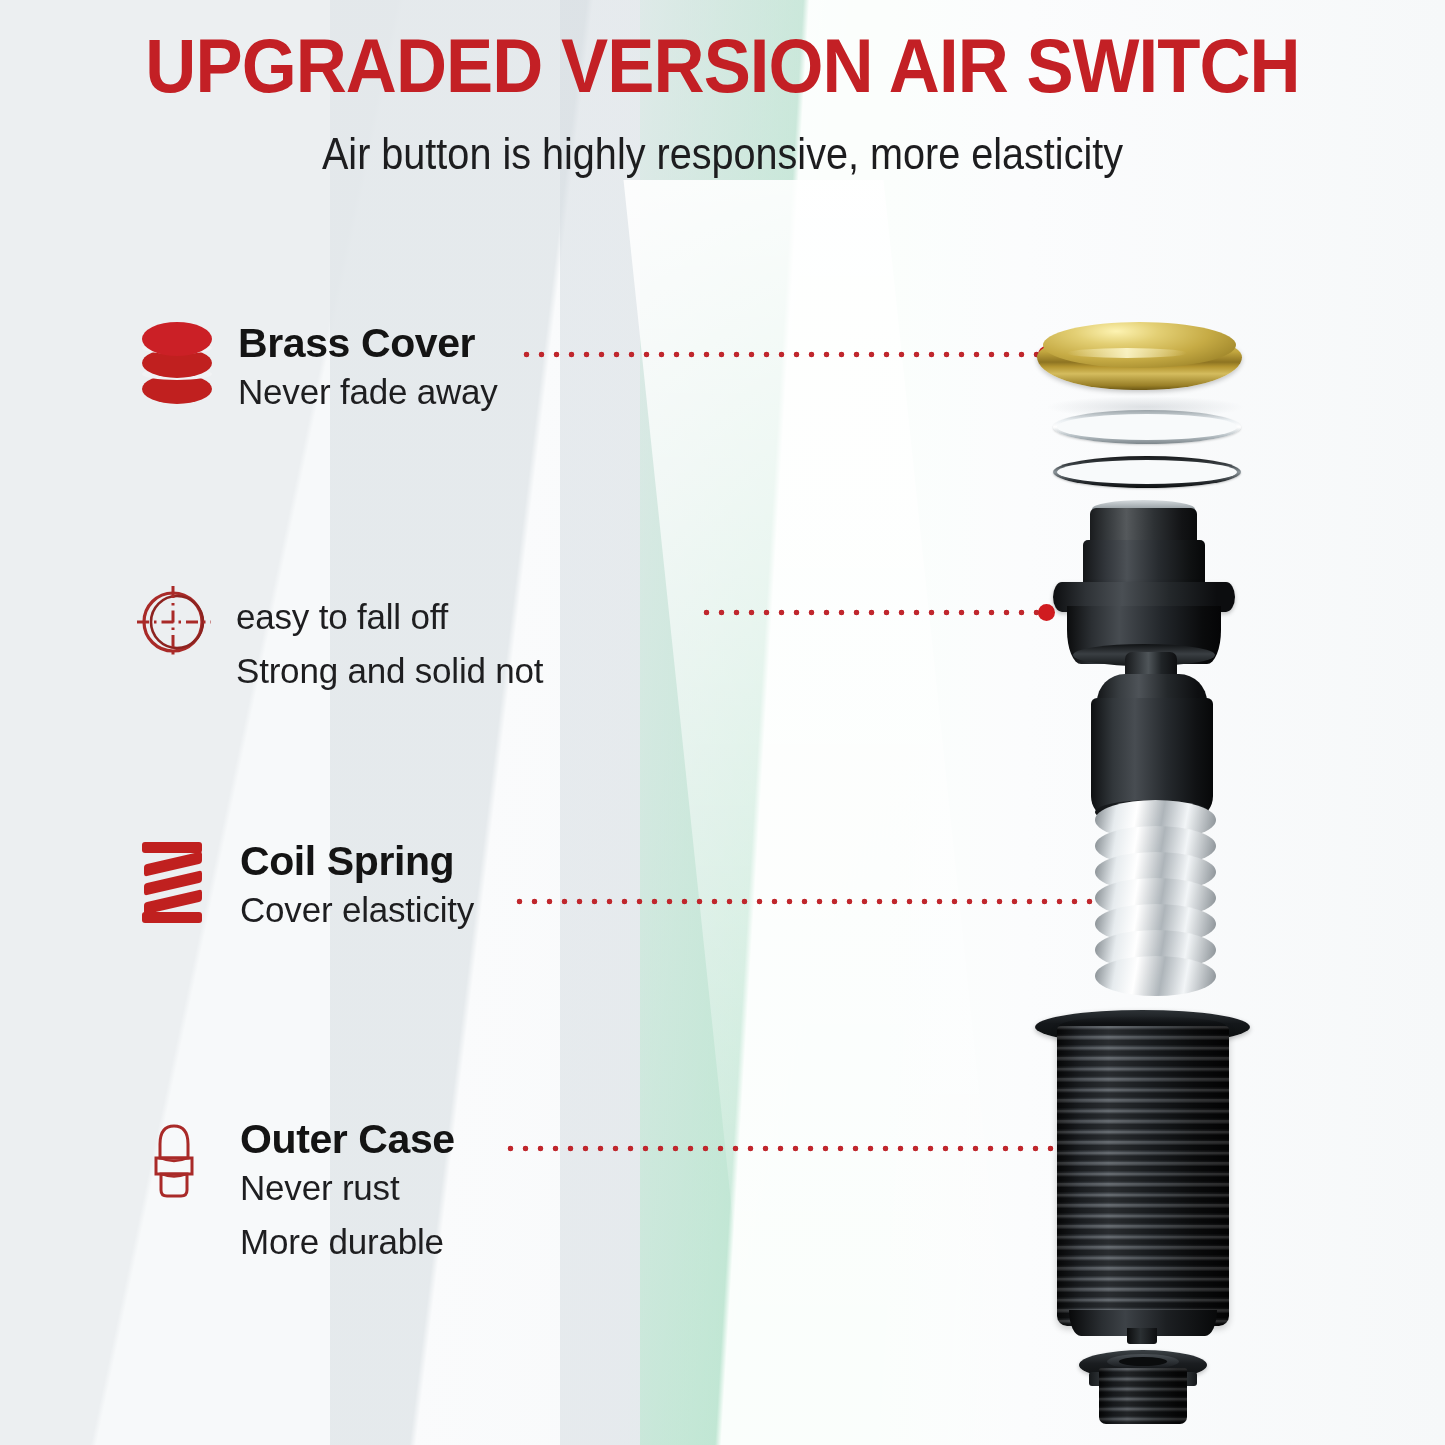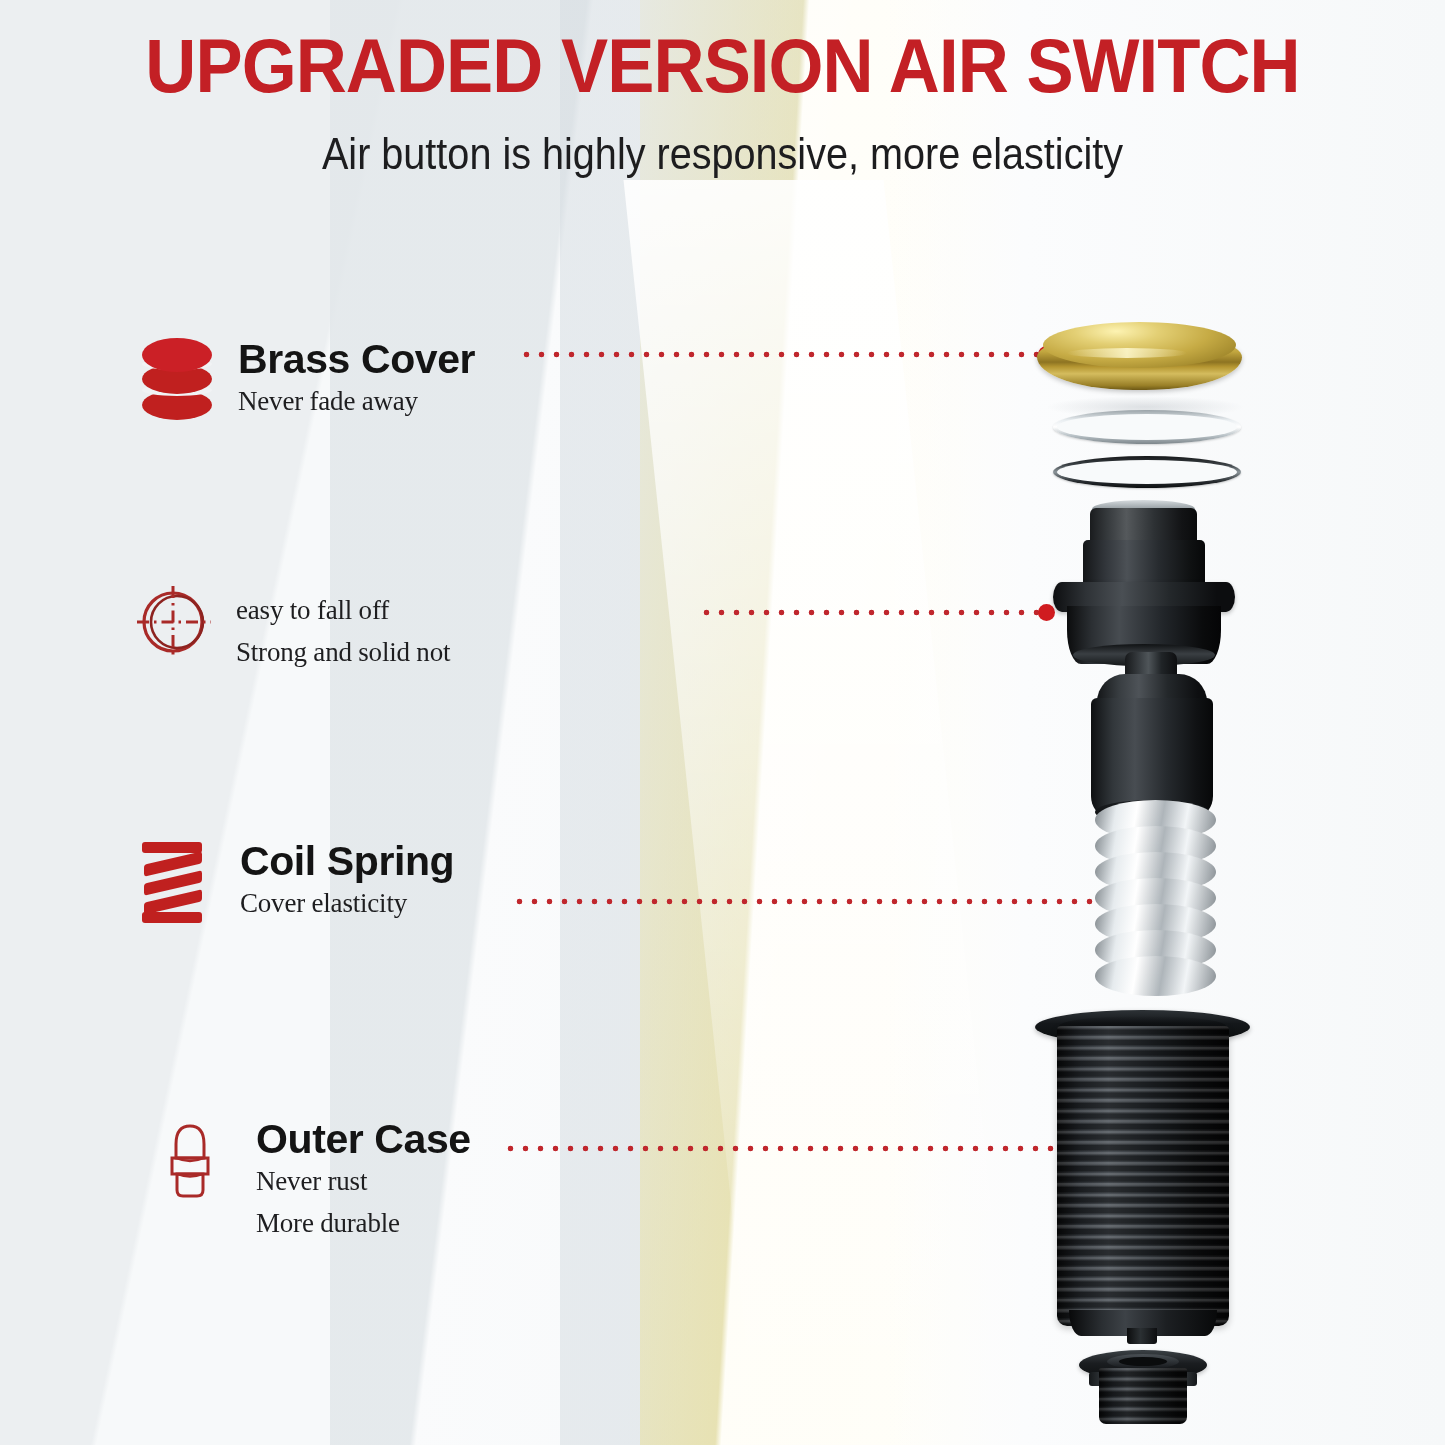--- a/index.html
+++ b/index.html
@@ -3,21 +3,21 @@
 <meta charset="utf-8">
 <style>
   html,body{margin:0;padding:0;}
   body{
     width:1445px;height:1445px;overflow:hidden;
     font-family:"Liberation Sans","DejaVu Sans",sans-serif;
     background:#f3f5f6;
   }
   #page{
     position:relative;width:1445px;height:1445px;
-    background:#fde047;
+    background:#86efac;
     overflow:hidden;
   }
   
   .bg-layer{position:absolute;inset:0;pointer-events:none;}
   .wedge{position:absolute;pointer-events:none;}
   .wedge-a{
     top:0;left:0;width:640px;height:1445px;
     background:linear-gradient(102deg,#eceff1 0%,#eceff1 42%,#f7f9fa 42.6%,#f7f9fa 100%);
   }
   .wedge-b{
@@ -67,22 +67,22 @@
 
   
   .feature{position:absolute;display:flex;align-items:flex-start;}
   .f-icon{width:78px;height:84px;flex:0 0 78px;margin-right:22px;position:relative;}
   .f-text{position:relative;}
   .f-title{
     font-size:41px;font-weight:bold;color:#141414;
     line-height:1.05;white-space:nowrap;letter-spacing:-.4px;
   }
   .f-sub{
-    font-size:27px;color:#1e1e20;font-weight:400;
-    line-height:1.55;white-space:nowrap;letter-spacing:-.2px;font-family:Liberation Serif, serif;
+    font-size:35px;color:#1e1e20;font-weight:400;
+    line-height:1.55;white-space:nowrap;letter-spacing:-.2px;
   }
   .f-sub:first-of-type{margin-top:10px;}
 
   
   .leader{
     position:absolute;height:9px;
     background-image:radial-gradient(circle,#c0272d 0 2.6px,rgba(0,0,0,0) 3.1px);
     background-size:15px 9px;background-repeat:repeat-x;background-position:0 center;
   }
   .leader-dot{
@@ -277,21 +277,21 @@
     <div class="wedge wedge-a"></div>
     <div class="wedge wedge-b"></div>
     <div class="wedge wedge-c"></div>
     <div class="wedge wedge-d"></div>
     <div class="beam"></div>
   </div>
 
   <div class="title">UPGRADED VERSION AIR SWITCH</div>
   <div class="subtitle">Air button is highly responsive, more elasticity</div>
 
-  <div class="feature" style="left:138px;top:322px;margin-top:16px;">
+  <div class="feature" style="left:138px;top:322px;">
     <div class="f-icon">
       <div class="disc disc3"></div>
       <div class="disc-cut" style="top:46px;"></div>
       <div class="disc disc2"></div>
       <div class="disc-cut" style="top:20px;"></div>
       <div class="disc disc1"></div>
     </div>
     <div class="f-text">
       <div class="f-title">Brass Cover</div>
       <div class="f-sub">Never fade away</div>
@@ -326,21 +326,21 @@
       <div class="spring-bar" style="left:2px;top:72px;width:60px;height:11px;"></div>
     </div>
     <div class="f-text">
       <div class="f-title">Coil Spring</div>
       <div class="f-sub">Cover elasticity</div>
     </div>
   </div>
   <div class="leader" style="left:512px;top:897px;width:595px;"></div>
   <div class="leader-dot" style="left:1102px;top:893px;"></div>
 
-  <div class="feature" style="left:156px;top:1118px;">
+  <div class="feature" style="left:140px;top:1118px;">
     <div class="f-icon">
       <svg width="78" height="84" viewBox="0 0 78 84">
         <path d="M20 26 Q20 8 34 8 Q48 8 48 26 L48 40 L20 40 Z" fill="none" stroke="#a92a28" stroke-width="3"></path>
         <path d="M16 40 L52 40 L52 56 L16 56 Z" fill="none" stroke="#a92a28" stroke-width="3"></path>
         <path d="M21 56 L47 56 L47 72 Q47 78 41 78 L27 78 Q21 78 21 72 Z" fill="none" stroke="#a92a28" stroke-width="3"></path>
         <path d="M20 40 Q34 46 48 40" fill="none" stroke="#a92a28" stroke-width="2.4"></path>
         <path d="M21 56 Q34 61 47 56" fill="none" stroke="#a92a28" stroke-width="2.4"></path>
       </svg>
     </div>
     <div class="f-text">

